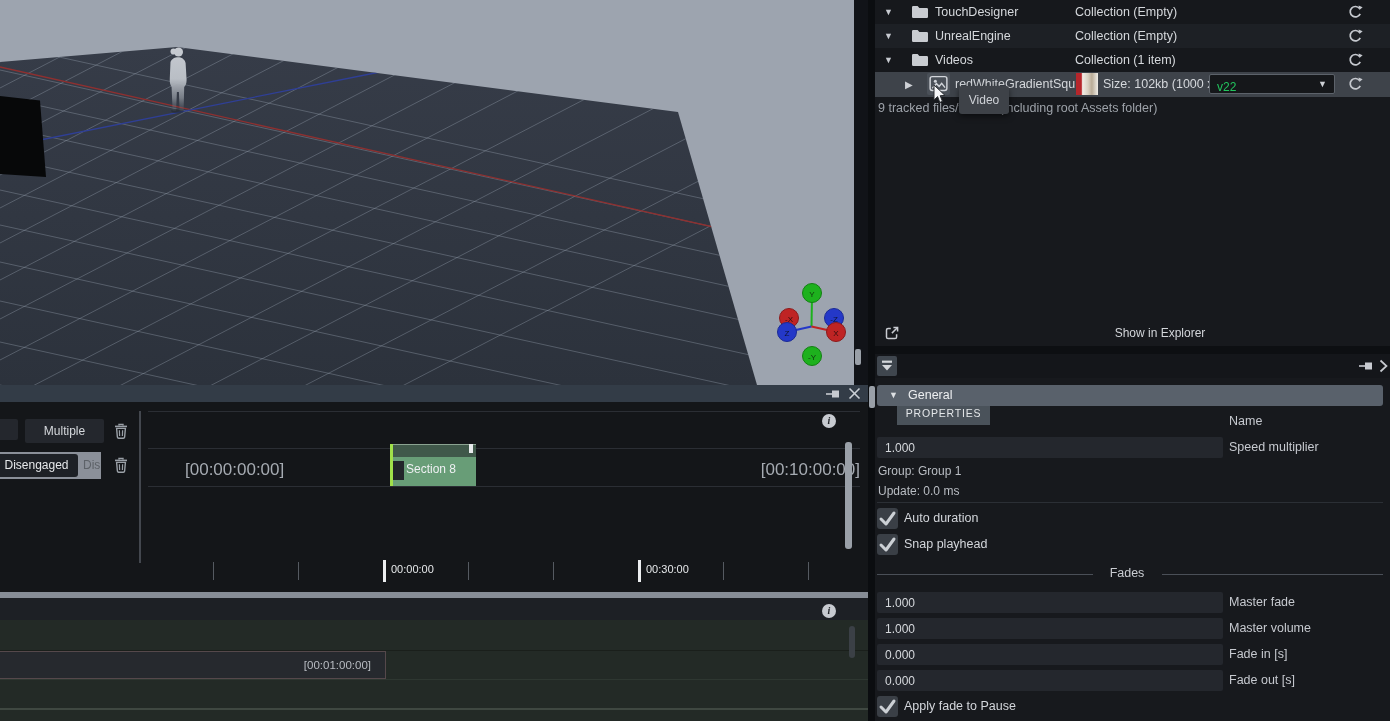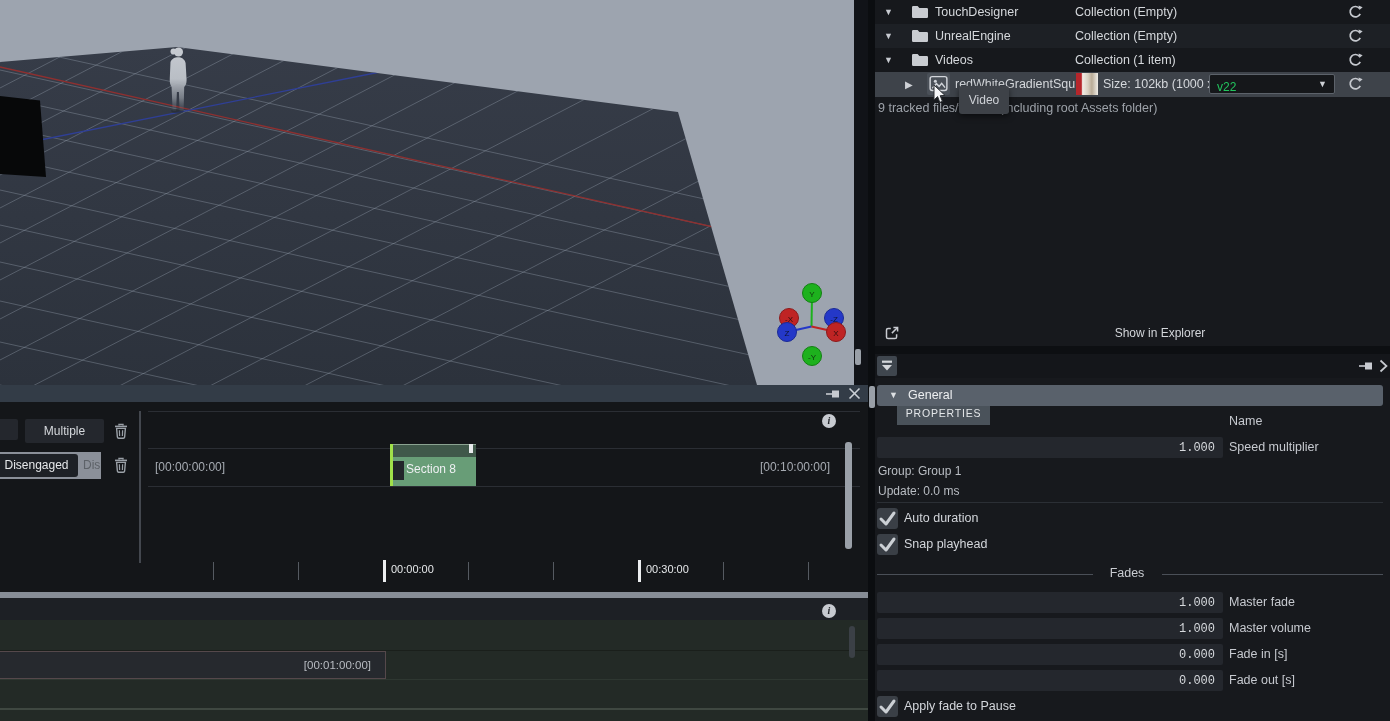--- a/index.html
+++ b/index.html
@@ -4,29 +4,29 @@
 <style>
   html,body{margin:0;padding:0;background:#0b0d10;}
   .app{position:relative;width:1390px;height:721px;overflow:hidden;
        font-family:"Liberation Sans","DejaVu Sans",sans-serif;
        background:#0b0d10;color:#d6d9dd;font-size:12px;
        -webkit-font-smoothing:antialiased;}
   .abs{position:absolute;}
   .field{background:#24272d;border:none;border-radius:2px;color:#d6d9dd;
          font-family:inherit;font-size:12px;height:21px;box-sizing:border-box;
          padding:0 8px;outline:none;}
-  .field.center{text-align:right;font-family:Liberation Mono, monospace;}
+  .field.center{text-align:left;}
   .lbl{color:#c6c9cf;font-size:12.5px;line-height:21px;}
   .chk{background:#3a3f46;border-radius:3px;width:21px;height:21px;}
   .trash-btn{width:24px;height:24px;display:flex;align-items:center;justify-content:center;cursor:pointer;}
   .info-dot{width:14px;height:14px;border-radius:50%;background:#c7cad0;color:#1e2126;
             font-family:"Liberation Serif","DejaVu Serif",serif;font-weight:bold;font-style:italic;
             font-size:10px;text-align:center;line-height:14px;}
   .tick-label{color:#e6e8ea;font-size:11px;}
-  .tc{color:#a6abb2;font-size:12px;}
+  .tc{color:#a6abb2;font-size:17px;margin-left:30px;}
   .arow{height:24px;}
   .arow .nm{color:#d5d8dc;font-size:12.5px;line-height:24px;}
   .tri{color:#c7cad0;font-size:9px;line-height:24px;}
   svg{display:block;}
 </style>
 </head>
 <body>
 
 <div class="app">
 

